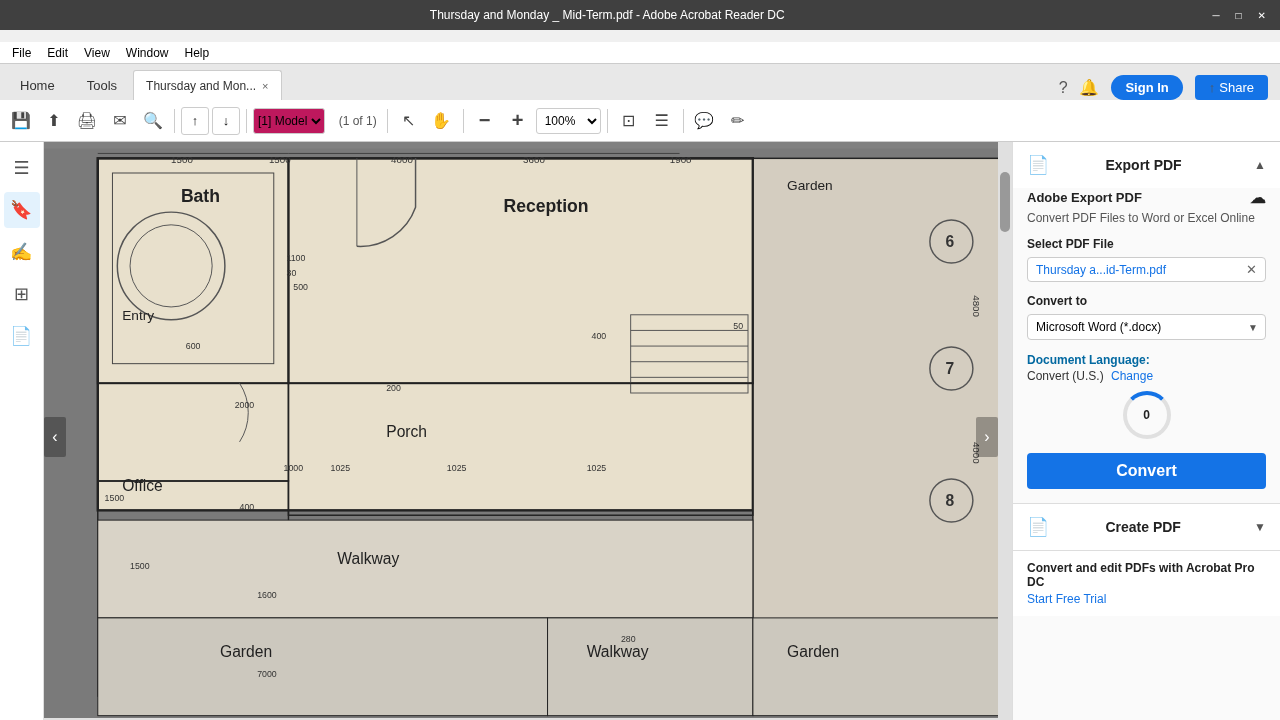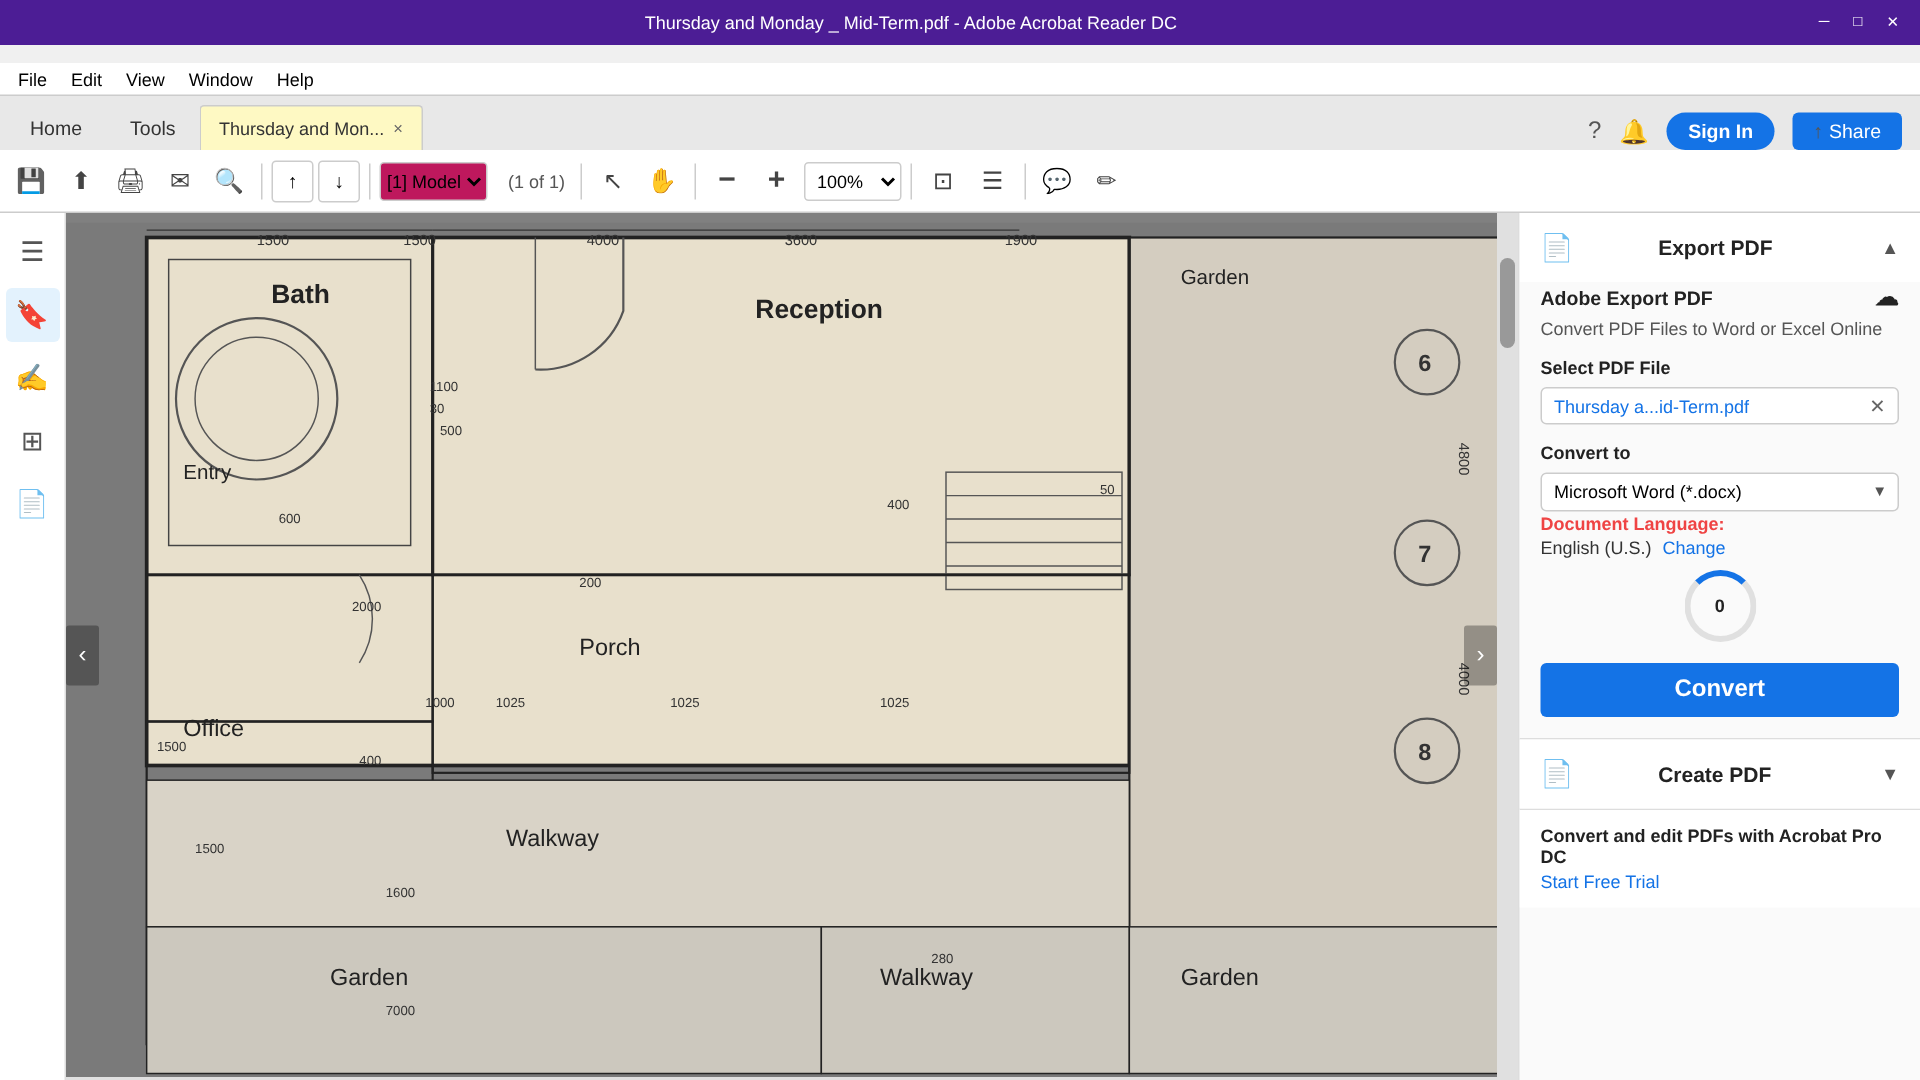--- a/index.html
+++ b/index.html
@@ -1,21 +1,21 @@
 <!DOCTYPE html>
 <html><head>
   <meta charset="utf-8">
   <style>
     * { margin: 0; padding: 0; box-sizing: border-box; }
     body { width: 1280px; height: 720px; overflow: hidden; font-family: 'Segoe UI', Arial, sans-serif; font-size: 12px; background: #f0f0f0; }
 
     
     #title-bar {
       height: 30px;
-      background: #4c1d95;
+      background: #404040;
       display: flex;
       align-items: center;
       padding: 0 8px;
       color: #fff;
       font-size: 12px;
     }
     #title-bar .title-text { flex: 1; text-align: center; }
     #title-bar .win-controls { display: flex; gap: 4px; }
     .win-btn-icon { color: #fff; font-size: 10px; cursor: pointer; padding: 0 6px; }
 
@@ -36,21 +36,21 @@
     #tab-bar {
       height: 36px;
       background: #e8e8e8;
       display: flex;
       align-items: flex-end;
       padding: 0 4px;
     }
     .tab-home { padding: 6px 16px; background: #e8e8e8; border: none; cursor: pointer; font-size: 13px; color: #333; height: 30px; display: flex; align-items: center; }
     .tab-doc {
       padding: 6px 12px;
-      background: #fef9c3;
+      background: #ffffff;
       border: 1px solid #ccc;
       border-bottom: none;
       cursor: pointer;
       font-size: 12px;
       color: #333;
       height: 30px;
       display: flex;
       align-items: center;
       gap: 6px;
       border-radius: 3px 3px 0 0;
@@ -216,21 +216,21 @@
       padding: 5px 8px;
       font-size: 12px;
       background: #fff;
       cursor: pointer;
       appearance: none;
       -webkit-appearance: none;
     }
     .select-wrapper { position: relative; }
     .select-arrow { position: absolute; right: 8px; top: 50%; transform: translateY(-50%); font-size: 10px; color: #555; pointer-events: none; }
 
-    .doc-lang-label { font-size: 12px; font-weight: 600; color: #ef4444; margin-top: 1px; margin-bottom: 2px; }
+    .doc-lang-label { font-size: 12px; font-weight: 600; color: #0369a1; margin-top: 13px; margin-bottom: 2px; }
     .doc-lang-value { font-size: 12px; color: #333; }
     .change-link { color: #1473e6; cursor: pointer; font-size: 12px; margin-left: 4px; }
 
     .convert-btn {
       width: 100%;
       background: #1473e6;
       color: #fff;
       border: none;
       border-radius: 4px;
       padding: 9px 0;
@@ -487,21 +487,21 @@
           <select class="convert-select">
             <option>Microsoft Word (*.docx)</option>
             <option>Microsoft Excel (*.xlsx)</option>
             <option>Rich Text Format (*.rtf)</option>
           </select>
           <span class="select-arrow">▼</span>
         </div>
 
         <div class="doc-lang-label">Document Language:</div>
         <div>
-          <span class="doc-lang-value">English (U.S.)</span>
+          <span class="doc-lang-value">Convert (U.S.)</span>
           <span class="change-link">Change</span>
         </div>
 
         
         <div class="circ-spinner-wrap">
           <div style="position:relative;width:48px;height:48px;">
             <div class="circ-spinner"></div>
             <span class="circ-label">0</span>
           </div>
         </div>

